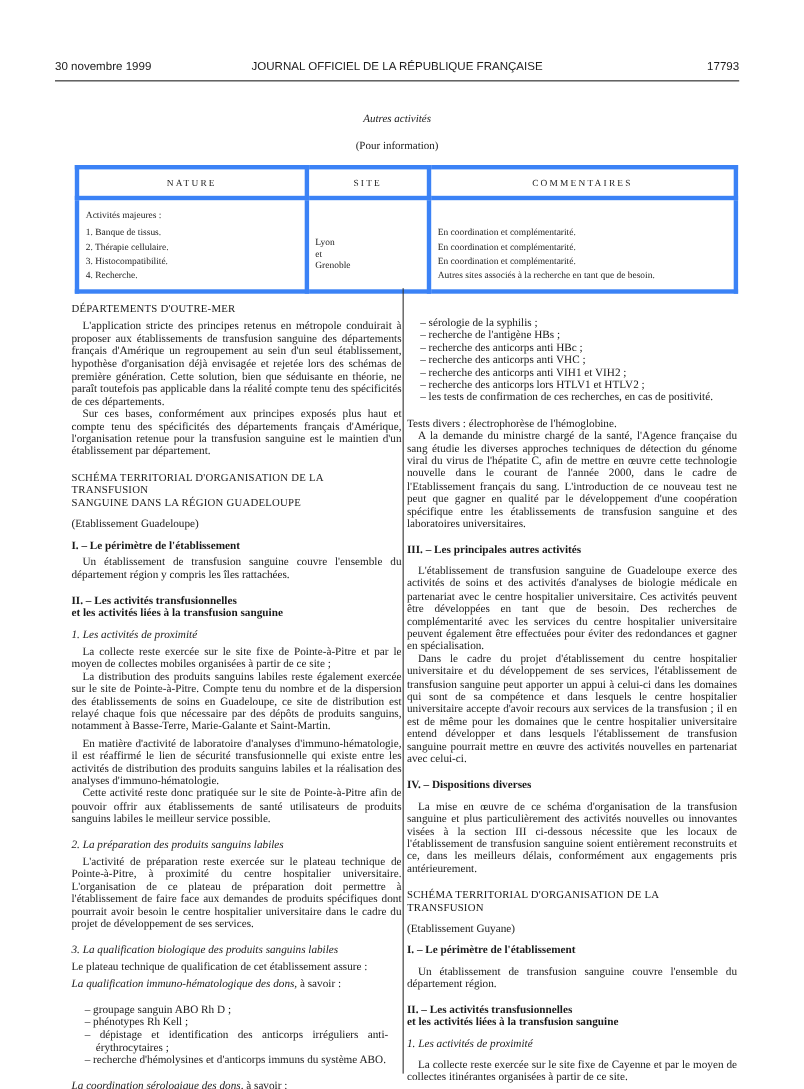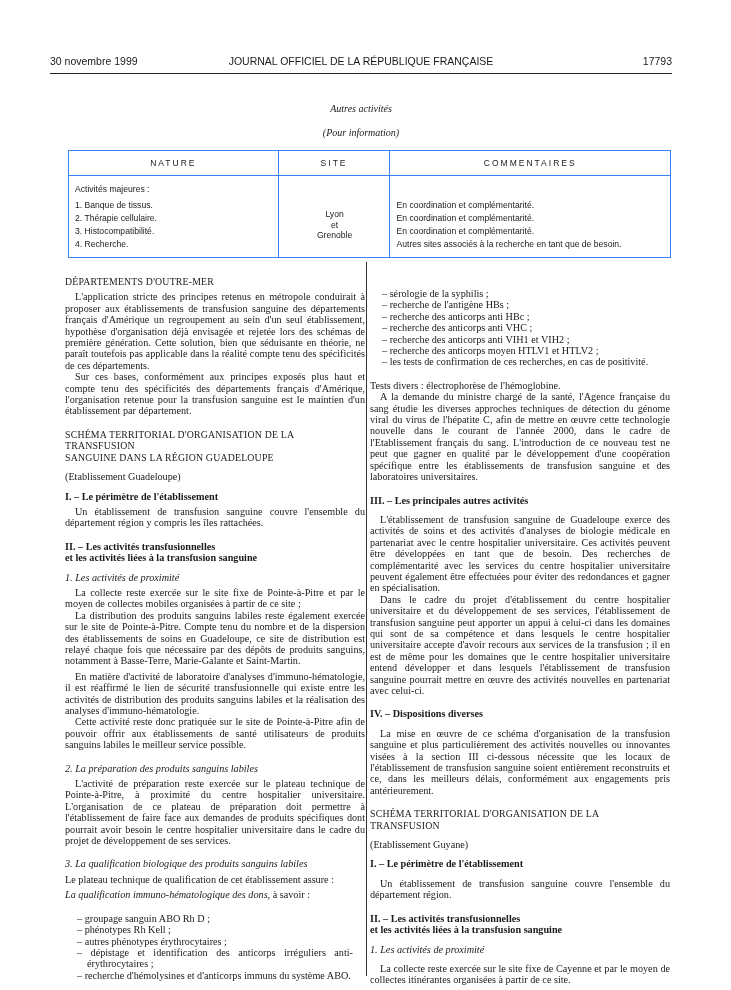--- a/index.html
+++ b/index.html
@@ -8,27 +8,27 @@
   .sans { font-family: "Liberation Sans", "DejaVu Sans", sans-serif; }
 
   .running-head { position: absolute; top: 55px; left: 50px; width: 622px; height: 14px; font-size: 10.5px; }
   .running-head .date { position: absolute; left: 0; top: 0; }
   .running-head .journal { position: absolute; left: 0; right: 0; top: 0; text-align: center; }
   .running-head .page { position: absolute; right: 0; top: 0; }
   .head-rule { position: absolute; top: 73px; left: 50px; width: 622px; height: 1px; background: #222; }
 
   .sec-title { position: absolute; left: 50px; width: 622px; text-align: center; font-size: 10px; }
   .t-autres { top: 103px; font-style: italic; }
-  .t-pour { top: 127px; font-style: italic; }
+  .t-pour { top: 127px; }
 
   table.acts { position: absolute; top: 150px; left: 68px; width: 603px; border-collapse: collapse; font-size: 8.6px; }
-  table.acts th, table.acts td { border: 1px solid #3b82f6; vertical-align: top; }
+  table.acts th, table.acts td { border: 4px solid #3b82f6; vertical-align: top; font-family: Liberation Serif, serif; }
   table.acts th { height: 22px; font-weight: normal; letter-spacing: 2px; font-size: 8.5px; text-align: center; vertical-align: middle; }
   table.acts td { padding: 7px 5px 6px 6px; line-height: 13px; }
-  table.acts td.site { text-align: center; vertical-align: middle; padding-top: 22px; }
+  table.acts td.site { vertical-align: middle; padding-top: 22px; }
   col.c1 { width: 210px; } col.c2 { width: 112px; } col.c3 { width: 281px; }
   .nat-head { margin-bottom: 3px; }
   .com-gap { height: 16px; }
 
   .col { position: absolute; top: 276px; width: 300px; font-size: 10.2px; line-height: 11.4px; text-align: justify; }
   .col.left { left: 65px; }
   .col.right { left: 370px; }
   .col-divider { position: absolute; top: 262px; left: 366px; width: 1px; height: 714px; background: #333; }
 
   .col p { margin: 0; text-indent: 10px; }
@@ -118,38 +118,37 @@
 
   <p class="center ital gap2">2. La préparation des produits sanguins labiles</p>
   <p class="gapS">L'activité de préparation reste exercée sur le plateau technique de Pointe-à-Pitre, à proximité du centre hospitalier universitaire. L'organisation de ce plateau de préparation doit permettre à l'établissement de faire face aux demandes de produits spécifiques dont pourrait avoir besoin le centre hospitalier universitaire dans le cadre du projet de développement de ses services.</p>
 
   <p class="center ital gap2">3. La qualification biologique des produits sanguins labiles</p>
   <p class="noindent gapS">Le plateau technique de qualification de cet établissement assure :</p>
   <p class="noindent gapS"><span class="ital">La qualification immuno-hématologique des dons,</span><span> à savoir :</span></p>
   <ul>
     <li>groupage sanguin ABO Rh D ;</li>
     <li>phénotypes Rh Kell ;</li>
-    <li>autres phénotypes érythrocytaires ;</li>
     <li>dépistage et identification des anticorps irréguliers anti-érythrocytaires ;</li>
     <li>recherche d'hémolysines et d'anticorps immuns du système ABO.</li>
   </ul>
   <p class="noindent gapS"><span class="ital">La coordination sérologique des dons,</span><span> à savoir :</span></p>
   <ul>
     <li>dosage des transaminases ;</li>
   </ul>
 </div>
 
 <div class="col right">
   <ul>
     <li>sérologie de la syphilis ;</li>
     <li>recherche de l'antigène HBs ;</li>
     <li>recherche des anticorps anti HBc ;</li>
     <li>recherche des anticorps anti VHC ;</li>
     <li>recherche des anticorps anti VIH1 et VIH2 ;</li>
-    <li>recherche des anticorps moyen HTLV1 et HTLV2 ;</li>
+    <li>recherche des anticorps lors HTLV1 et HTLV2 ;</li>
     <li>les tests de confirmation de ces recherches, en cas de positivité.</li>
   </ul>
   <p class="noindent gapS">Tests divers : électrophorèse de l'hémoglobine.</p>
   <p>A la demande du ministre chargé de la santé, l'Agence française du sang étudie les diverses approches techniques de détection du génome viral du virus de l'hépatite C, afin de mettre en œuvre cette technologie nouvelle dans le courant de l'année 2000, dans le cadre de l'Etablissement français du sang. L'introduction de ce nouveau test ne peut que gagner en qualité par le développement d'une coopération spécifique entre les établissements de transfusion sanguine et des laboratoires universitaires.</p>
 
   <p class="center bold gap2">III. – Les principales autres activités</p>
   <p class="gap1">L'établissement de transfusion sanguine de Guadeloupe exerce des activités de soins et des activités d'analyses de biologie médicale en partenariat avec le centre hospitalier universitaire. Ces activités peuvent être développées en tant que de besoin. Des recherches de complémentarité avec les services du centre hospitalier universitaire peuvent également être effectuées pour éviter des redondances et gagner en spécialisation.</p>
   <p>Dans le cadre du projet d'établissement du centre hospitalier universitaire et du développement de ses services, l'établissement de transfusion sanguine peut apporter un appui à celui-ci dans les domaines qui sont de sa compétence et dans lesquels le centre hospitalier universitaire accepte d'avoir recours aux services de la transfusion ; il en est de même pour les domaines que le centre hospitalier universitaire entend développer et dans lesquels l'établissement de transfusion sanguine pourrait mettre en œuvre des activités nouvelles en partenariat avec celui-ci.</p>
 
   <p class="center bold gap2">IV. – Dispositions diverses</p>

